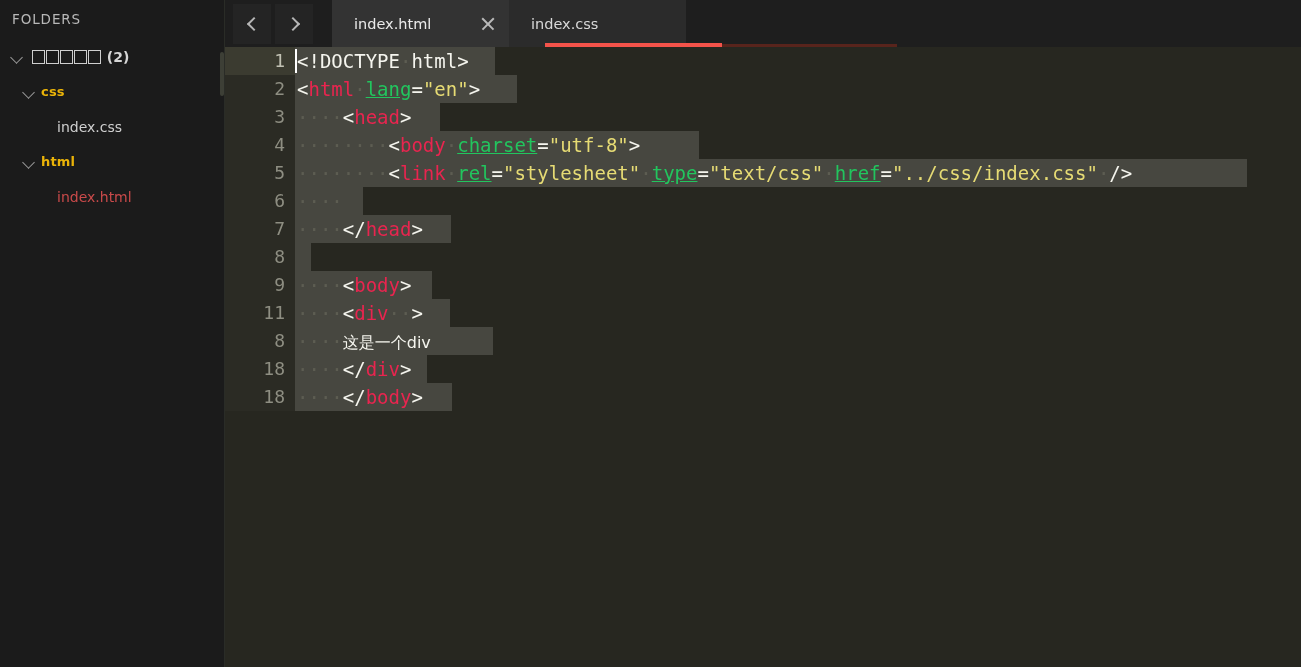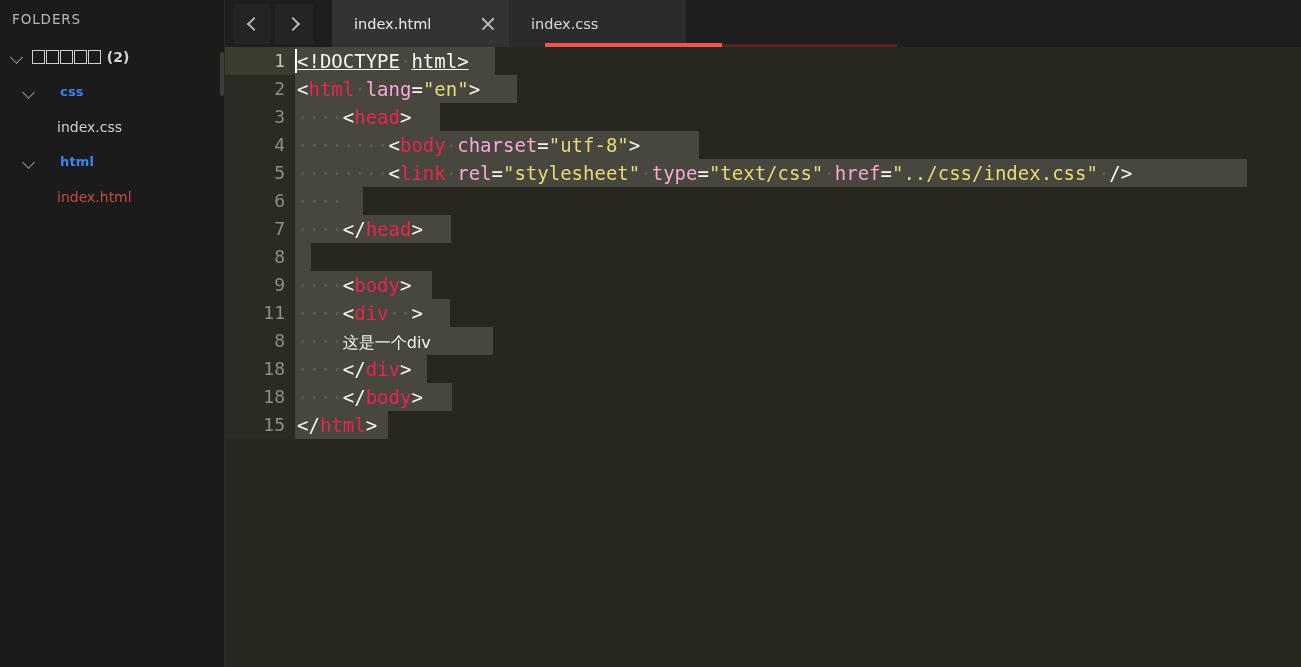--- a/index.html
+++ b/index.html
@@ -60,21 +60,21 @@
   .lvl2 { padding-left: 57px; }
 
   .label-root { color: #d6d6d6; font-weight: 700; font-size: 14px; margin-left: 7px; }
   .tofu {
     display: inline-block;
     width: 13px; height: 14px;
     border: 1.3px solid #cfcfcf;
     margin-right: 1px;
     vertical-align: -2px;
   }
-  .label-folder { color: #3b82f6; font-weight: 700; font-size: 13px; margin-left: 23px; letter-spacing: .2px; }
+  .label-folder { color: #eab308; font-weight: 700; font-size: 13px; margin-left: 4px; letter-spacing: .2px; }
   .label-file { color: #cfcfcf; font-weight: 400; font-size: 14px; }
   .label-file.active { color: #c94a4a; }
 
   .sb-scrollbar {
     position: absolute;
     right: 1px; top: 52px;
     width: 4px; height: 44px;
     background: #3d3f36;
     border-radius: 2px;
   }
@@ -223,24 +223,24 @@
     position: absolute;
     left: 0; top: 2px;
     width: 2px; height: 24px;
     background: #ffffff;
     z-index: 3;
   }
 
   
   .t-punc { color: #f5f5ee; }
   .t-tag  { color: #e8254f; }
-  .t-attr { color: #f9a8d4; }
+  .t-attr { color: #22c55e; text-decoration: underline; }
   .t-val  { color: #e6db74; }
   .t-text { color: #f5f5ee; }
-  .t-doctype { color: #f5f5ee; text-decoration: underline; }
+  .t-doctype { color: #f5f5ee; }
   .ws { color: #5d5d52; }
   .cjk { font-family: "DejaVu Sans", "Liberation Sans", sans-serif; font-size: 16px; }
 </style>
 </head>
 <body>
 
 <div class="app">
 
   <div class="sidebar">
     <div class="sidebar-title">FOLDERS</div>
@@ -338,20 +338,16 @@
           <div class="code"><div class="sel" style="width: 198px;"></div><span class="txt ws">····</span><span class="txt t-text cjk">这是一个div</span></div>
         </div>
         <div class="line">
           <div class="gutter">18</div>
           <div class="code"><div class="sel" style="width: 132px;"></div><span class="txt ws">····</span><span class="txt t-punc">&lt;/</span><span class="txt t-tag">div</span><span class="txt t-punc">&gt;</span></div>
         </div>
         <div class="line">
           <div class="gutter">18</div>
           <div class="code"><div class="sel" style="width: 157px;"></div><span class="txt ws">····</span><span class="txt t-punc">&lt;/</span><span class="txt t-tag">body</span><span class="txt t-punc">&gt;</span></div>
         </div>
-        <div class="line">
-          <div class="gutter">15</div>
-          <div class="code"><div class="sel" style="width: 93px;"></div><span class="txt t-punc">&lt;/</span><span class="txt t-tag">html</span><span class="txt t-punc">&gt;</span></div>
-        </div>
       </div>
 
   </div>
 </div>
 
 </body></html>

